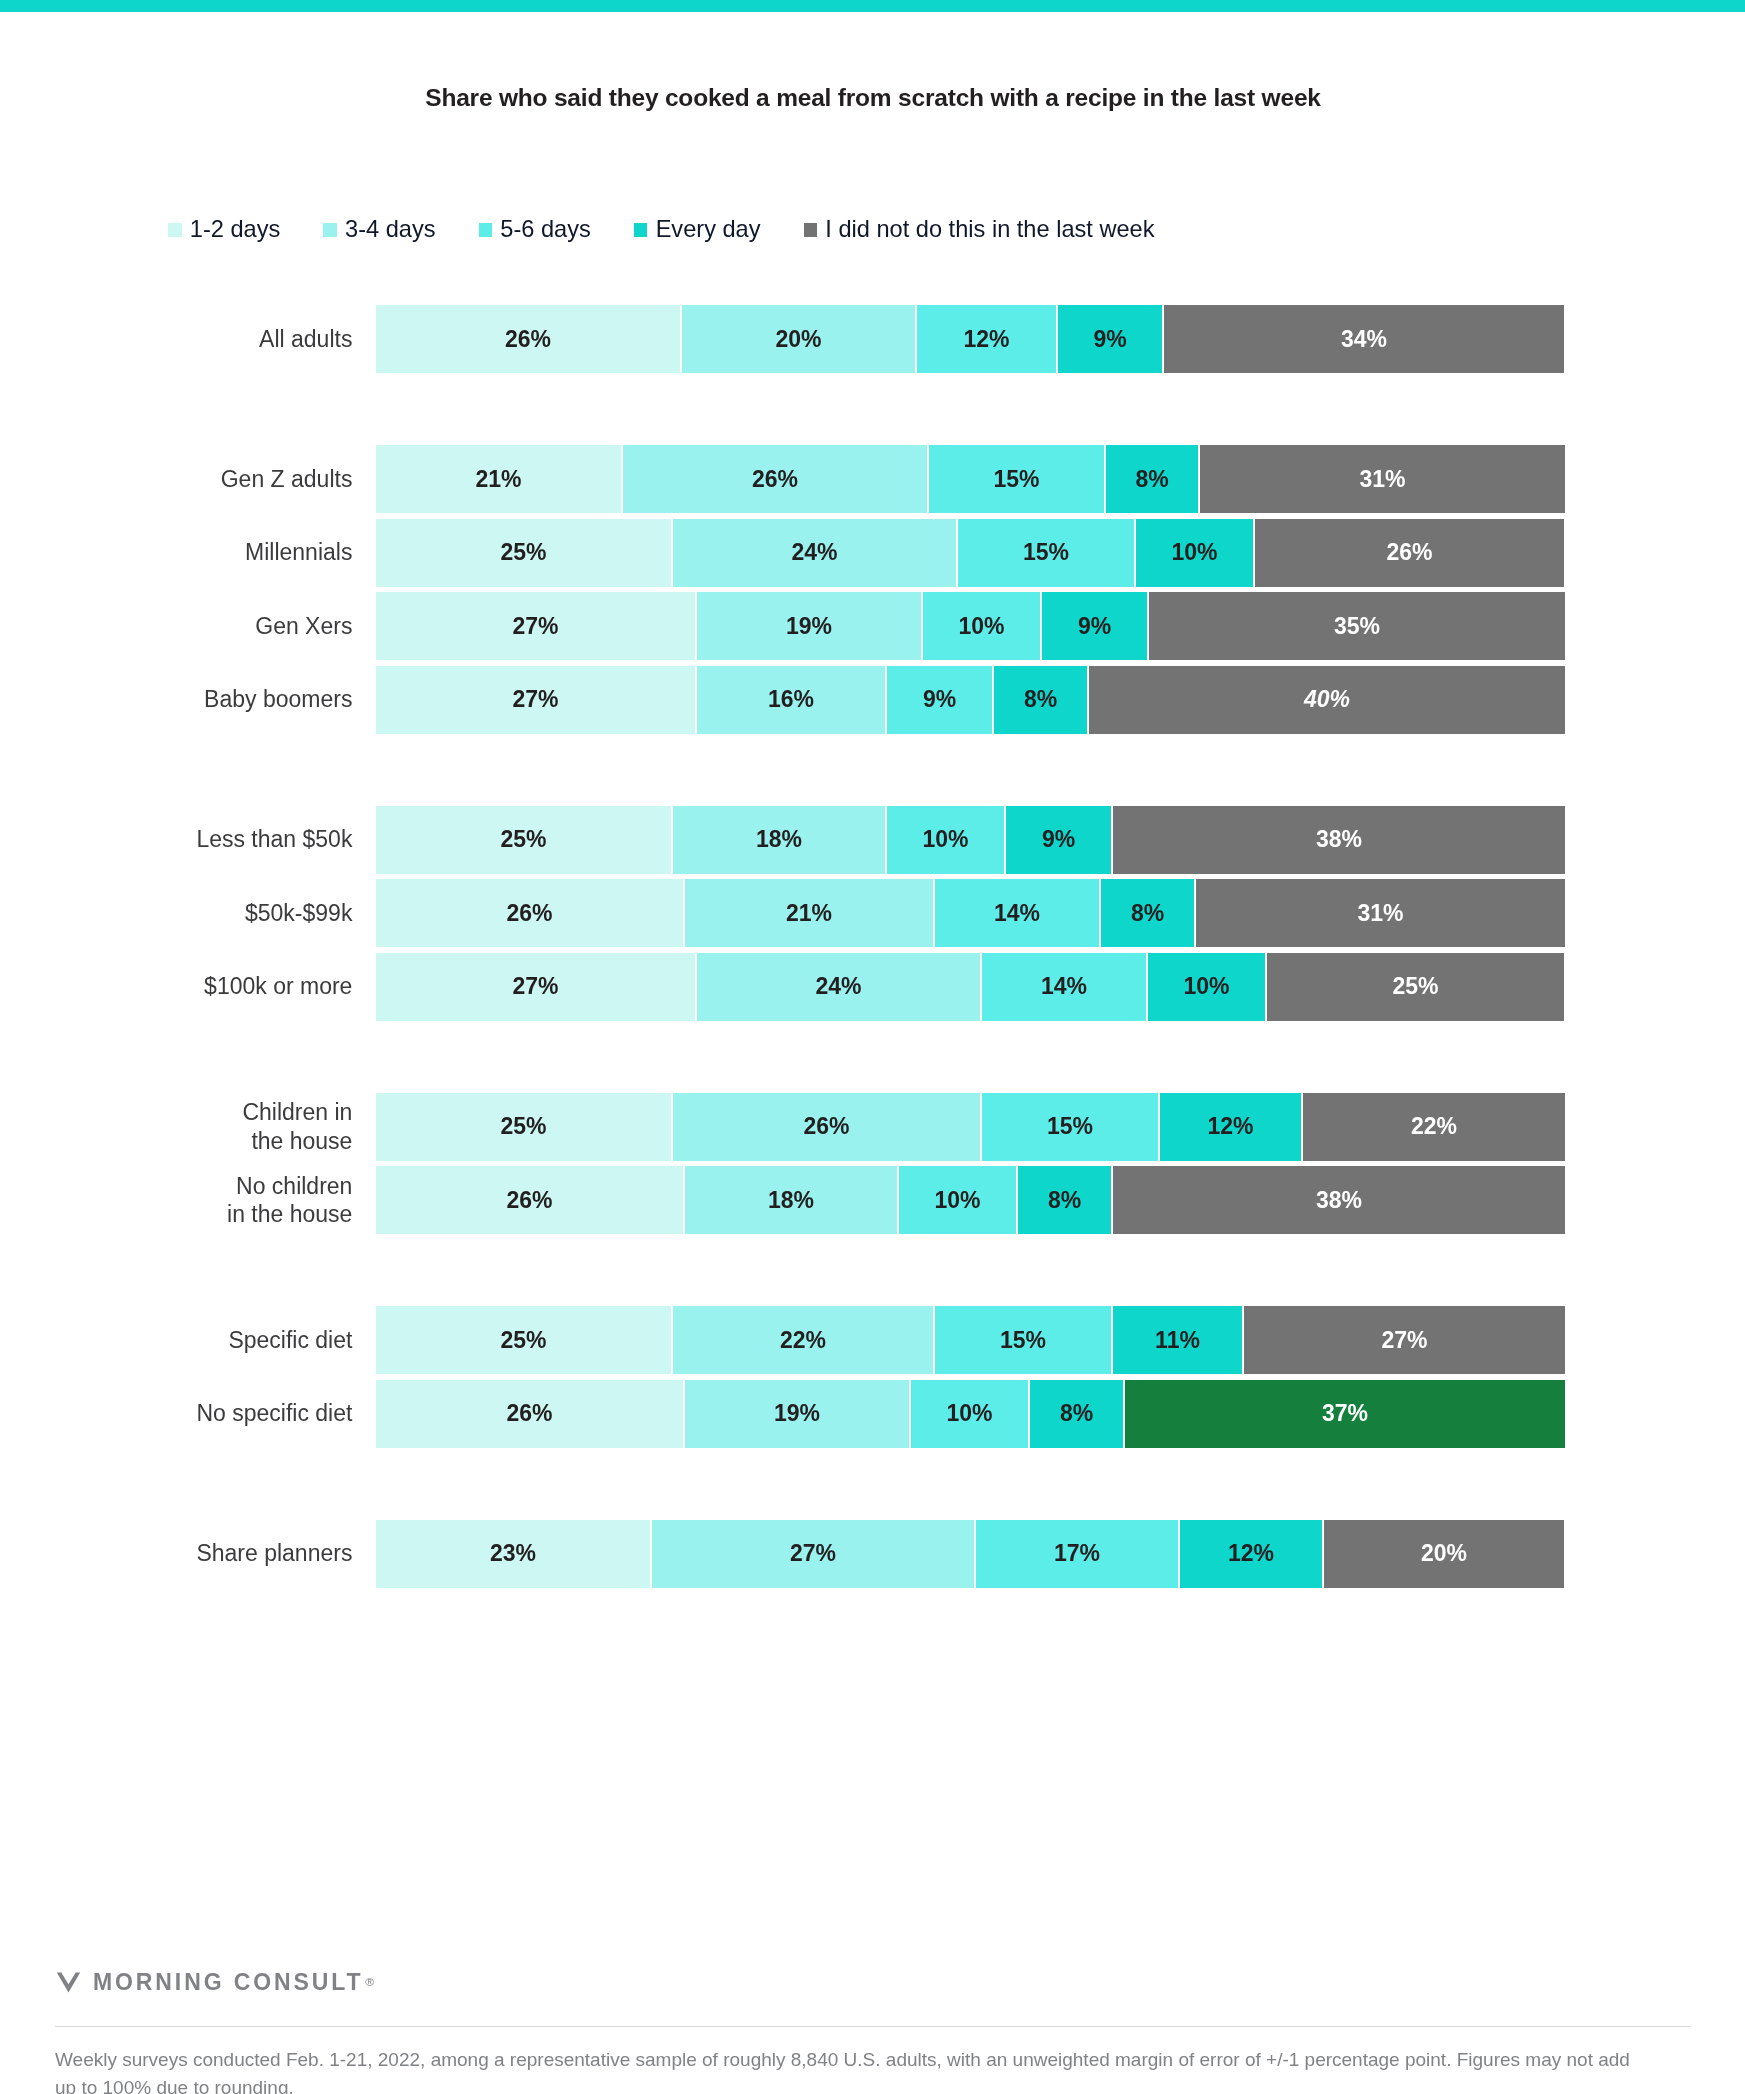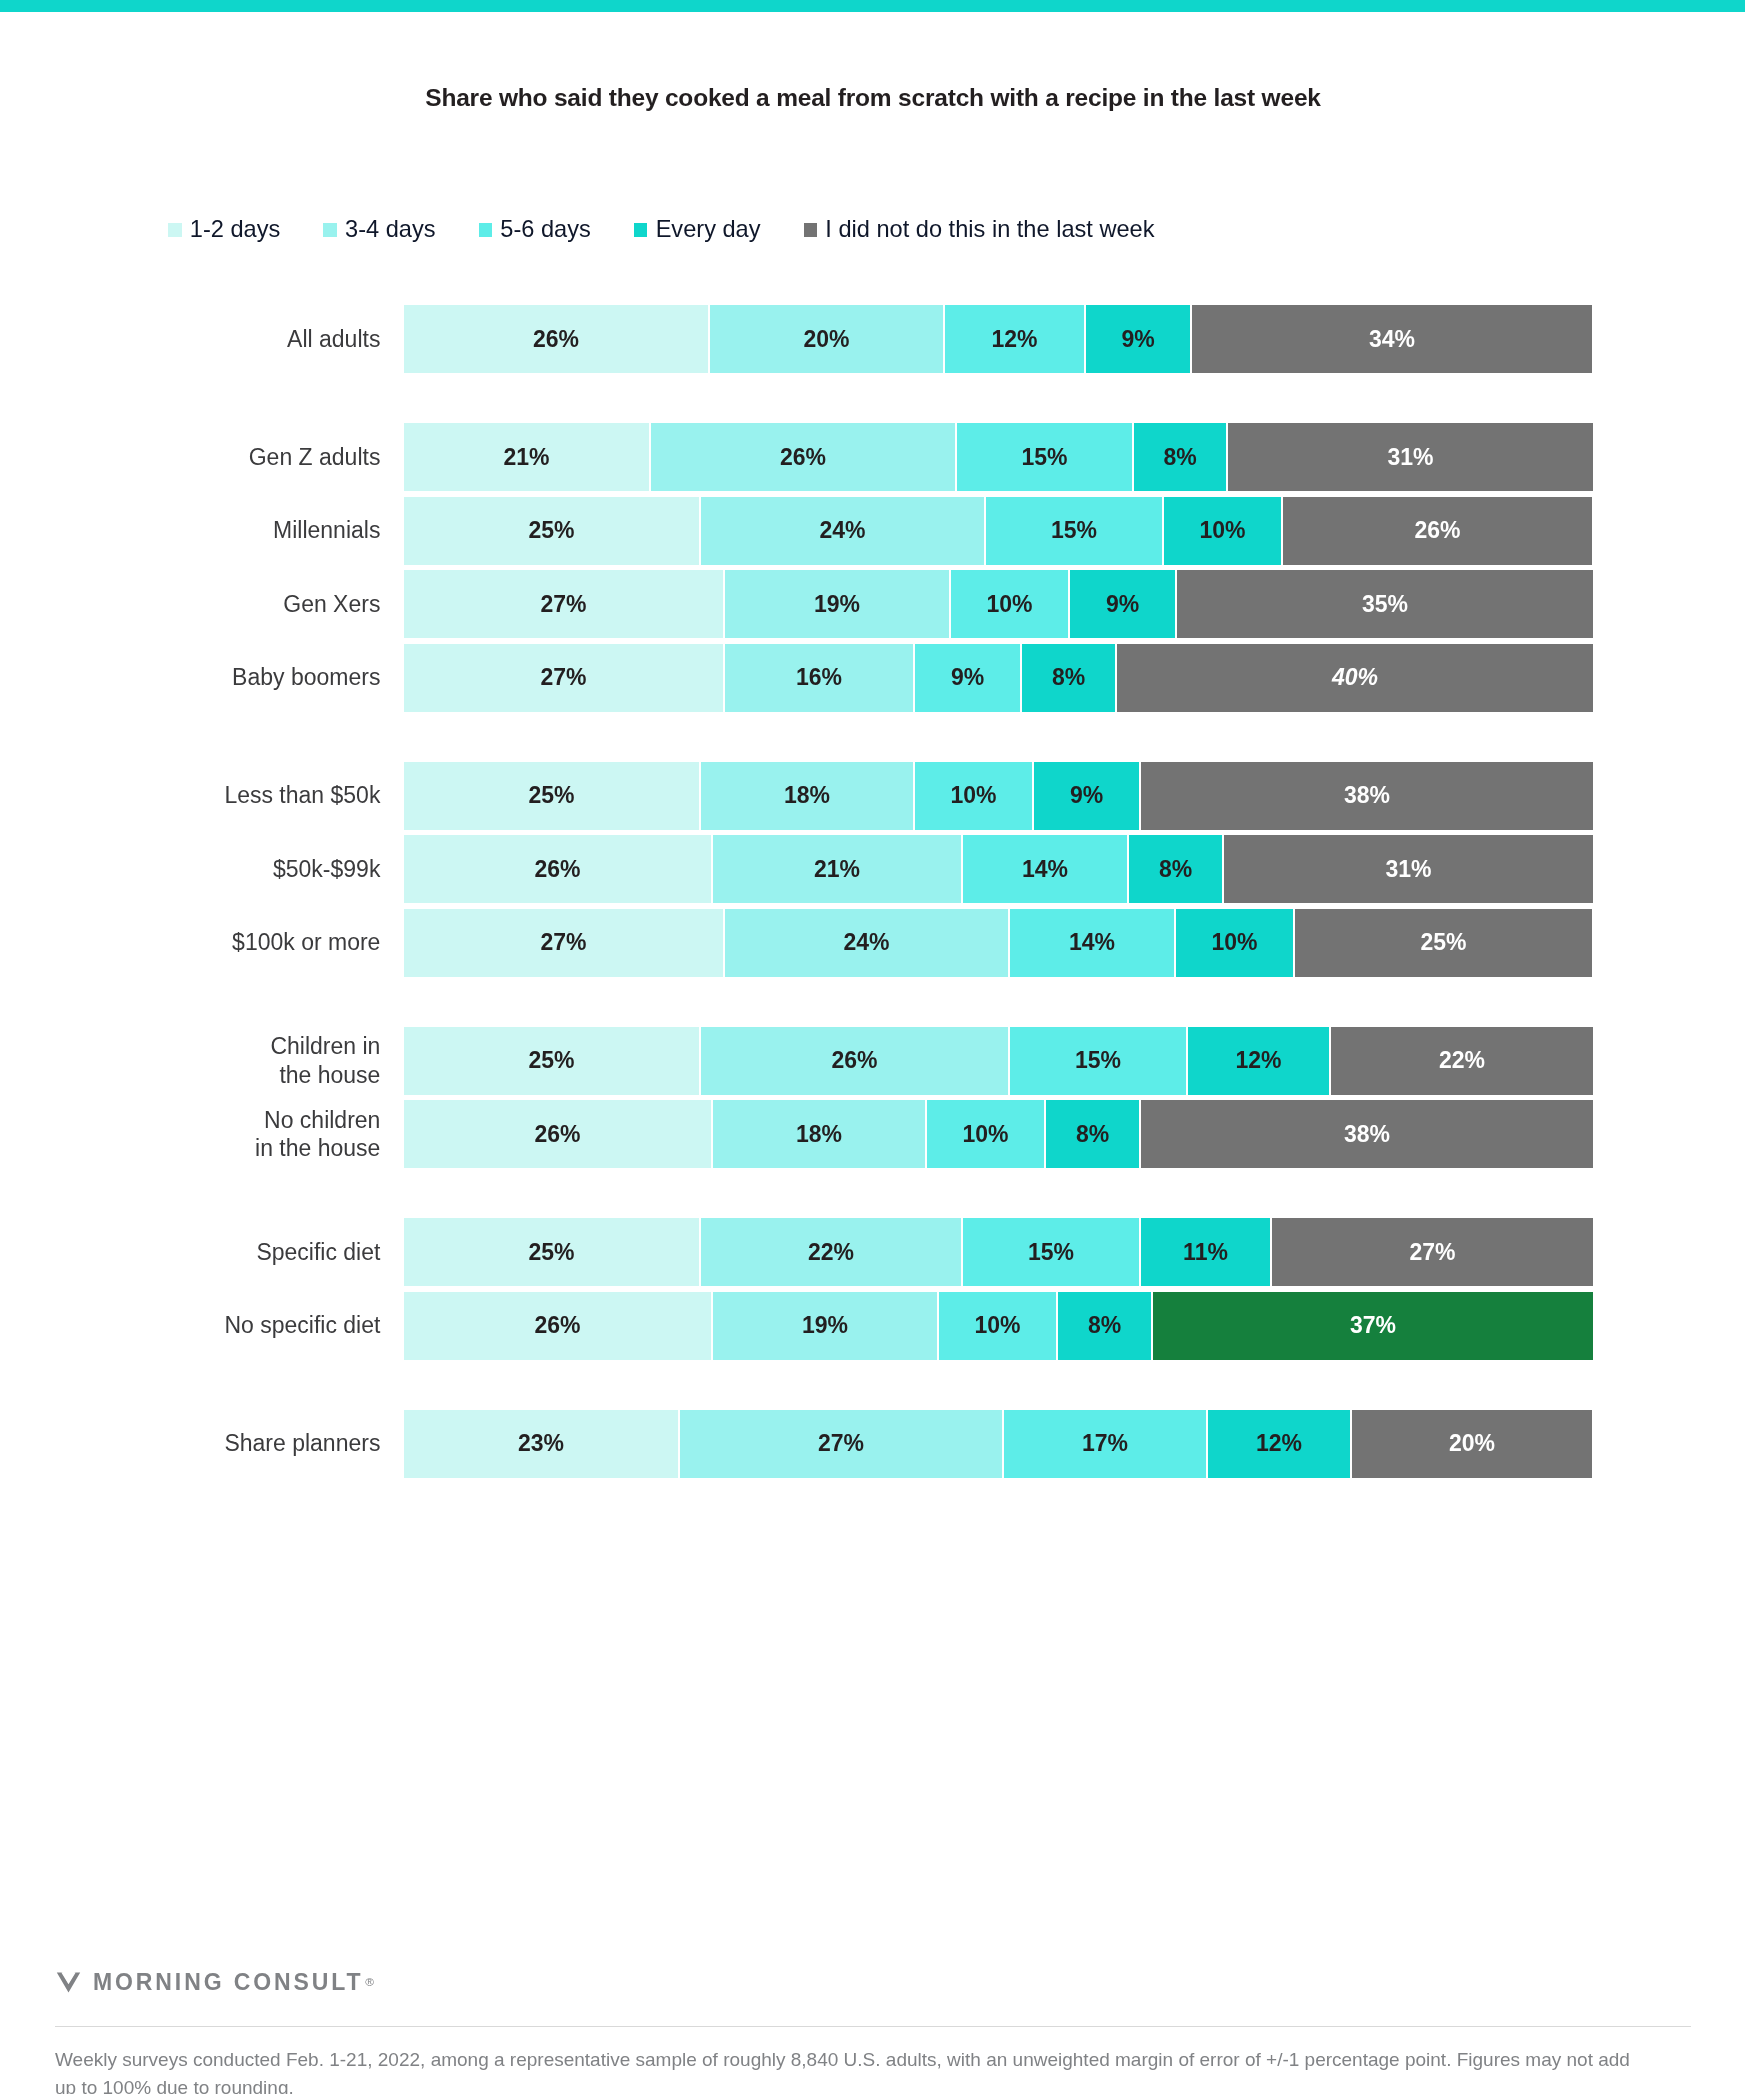--- a/index.html
+++ b/index.html
@@ -69,22 +69,22 @@
   }
 
   
   .chart-area {
     position: absolute;
     top: 305px;
     left: 0;
     width: 1746px;
   }
 
-  .group { width: 1746px; padding-left: 28px; }
-  .group + .group { margin-top: 50px; }
+  .group { width: 1746px; }
+  .group + .group { margin-top: 72px; }
 
   .row {
     display: flex;
     align-items: stretch;
     width: 1746px;
     height: 68px;
     margin-bottom: 5.5px;
   }
   .row:last-child { margin-bottom: 0; }
 

